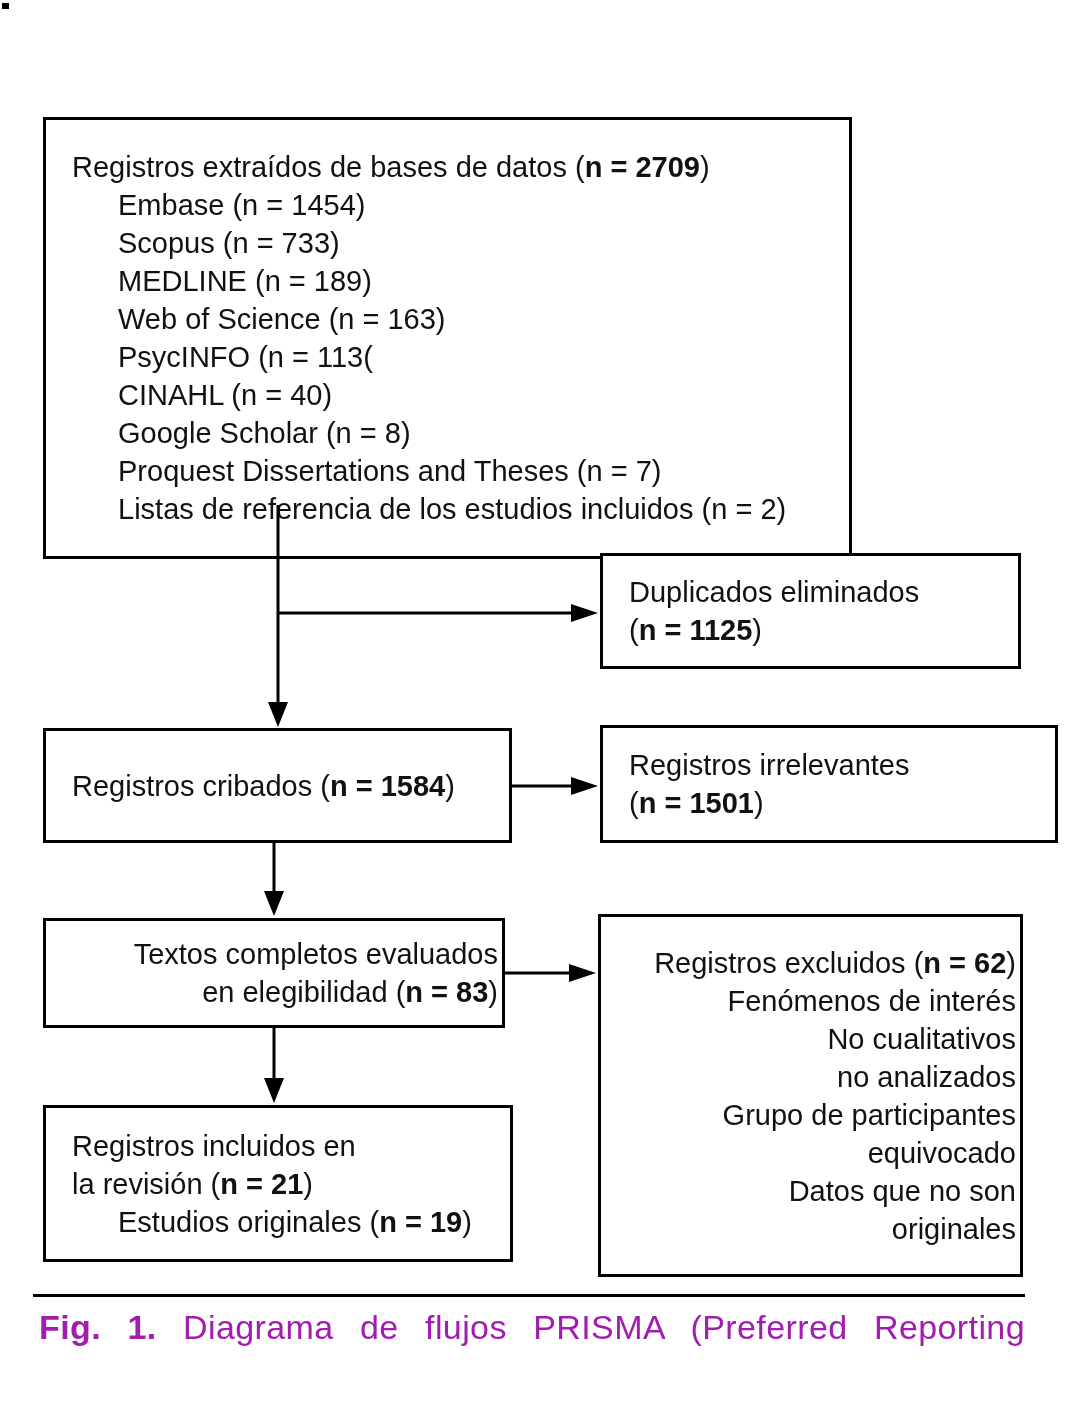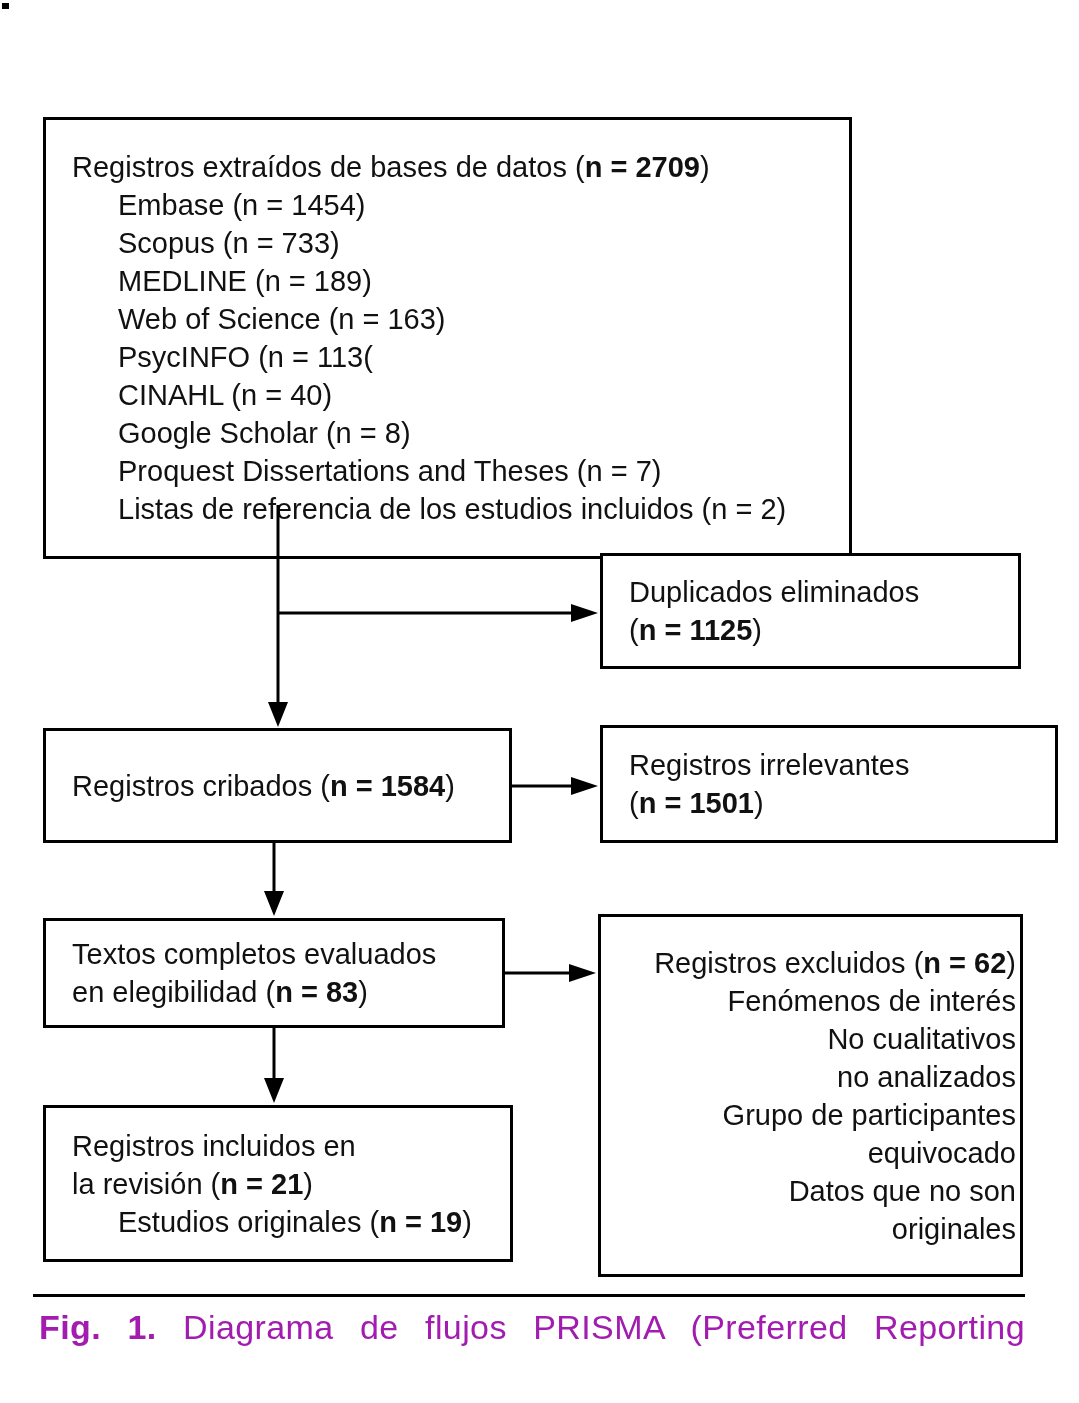--- a/index.html
+++ b/index.html
@@ -27,21 +27,21 @@
   }
   .line { white-space: nowrap; }
   .indent { margin-left: 46px; }
   .b { font-weight: bold; }
 
   
   .box-identification { left: 43px;  top: 81px;   width: 809px; height: 442px; margin-top: 36px; }
   .box-duplicates     { left: 600px; top: 553px;  width: 421px; height: 116px; }
   .box-screened       { left: 43px;  top: 728px;  width: 469px; height: 115px; }
   .box-irrelevant     { left: 600px; top: 725px;  width: 458px; height: 118px; }
-  .box-fulltext       { left: 43px;  top: 918px;  width: 462px; height: 110px; }
+  .box-fulltext       { left: 43px;  top: 918px;  width: 462px; height: 110px; align-items: flex-end; }
   .box-excluded       { left: 598px; top: 914px;  width: 425px; height: 363px; text-align: right; }
   .box-included       { left: 43px;  top: 1105px; width: 470px; height: 157px; }
 
   .connectors {
     position: absolute;
     left: 0; top: 0;
     width: 1079px; height: 1403px;
     pointer-events: none;
   }
 

